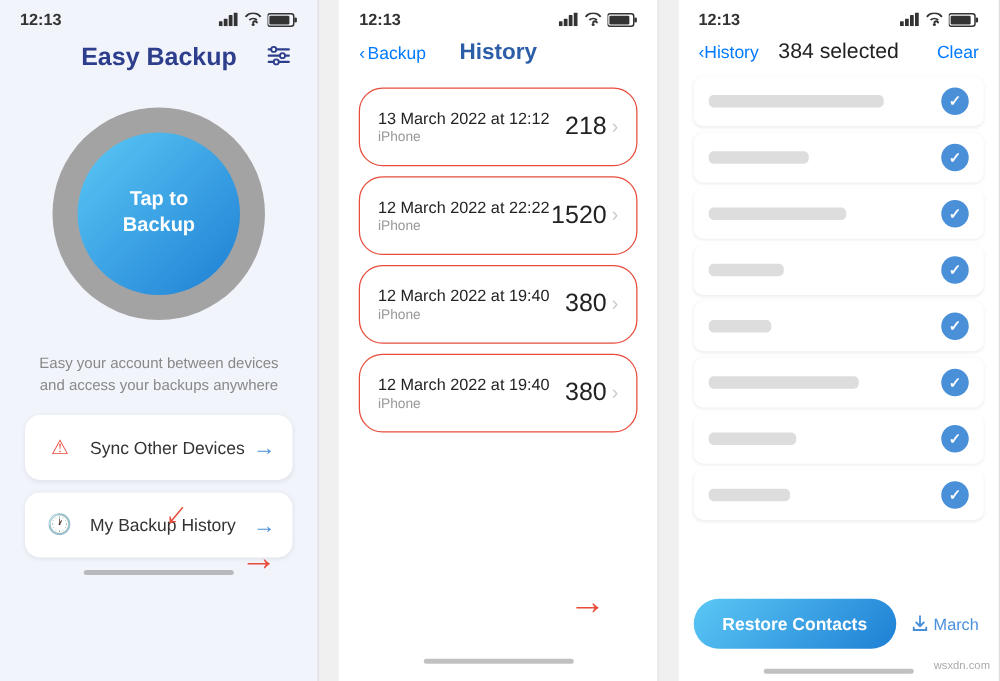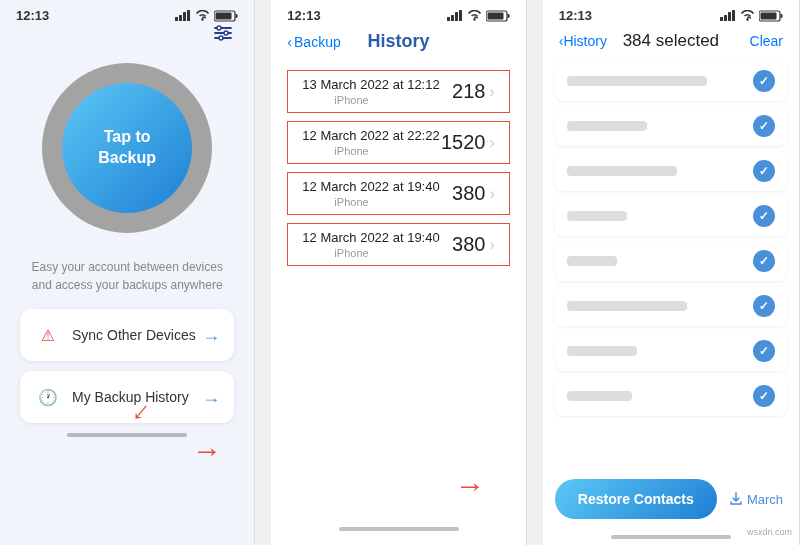--- a/index.html
+++ b/index.html
@@ -158,35 +158,34 @@
       color: #2c5ea8;
     }
 
     .history-list { padding: 10px 16px; }
     .history-item {
       display: flex;
       align-items: center;
       justify-content: space-between;
       background: #fff;
       border: 1.5px solid #e74c3c;
-      border-radius: 0;
-      padding: 6px 14px;
+      border-radius: 19px;
+      padding: 16px 14px;
       margin-bottom: 8px;
       cursor: pointer;
     }
     .history-item-info .date {
       font-size: 13px;
       font-weight: 500;
       color: #222;
     }
     .history-item-info .device {
       font-size: 11px;
       color: #999;
       margin-top: 2px;
-      margin-left: 32px;
     }
     .history-count {
       display: flex;
       align-items: center;
       gap: 4px;
       font-size: 20px;
       font-weight: 300;
       color: #222;
     }
     .history-count .chev { color: #ccc; font-size: 16px; }
@@ -345,20 +344,21 @@
         </svg>
         <svg width="24" height="12" viewBox="0 0 24 12">
           <rect x="0" y="1" width="21" height="10" rx="2" fill="none" stroke="#333" stroke-width="1.2"></rect>
           <rect x="21.5" y="4" width="2" height="4" rx="1" fill="#333"></rect>
           <rect x="1.5" y="2.5" width="16" height="7" rx="1" fill="#333"></rect>
         </svg>
       </div>
     </div>
 
     <div class="phone1-header">
+      <span class="title">Easy Backup</span>
       <div class="filter-icon">
         <svg class="filter-svg" viewBox="0 0 22 22" fill="none">
           <line x1="3" y1="6" x2="19" y2="6" stroke="#2c3e8c" stroke-width="1.8" stroke-linecap="round"></line>
           <line x1="3" y1="11" x2="19" y2="11" stroke="#2c3e8c" stroke-width="1.8" stroke-linecap="round"></line>
           <line x1="3" y1="16" x2="19" y2="16" stroke="#2c3e8c" stroke-width="1.8" stroke-linecap="round"></line>
           <circle cx="7" cy="6" r="2" fill="white" stroke="#2c3e8c" stroke-width="1.5"></circle>
           <circle cx="14" cy="11" r="2" fill="white" stroke="#2c3e8c" stroke-width="1.5"></circle>
           <circle cx="9" cy="16" r="2" fill="white" stroke="#2c3e8c" stroke-width="1.5"></circle>
         </svg>
       </div>

